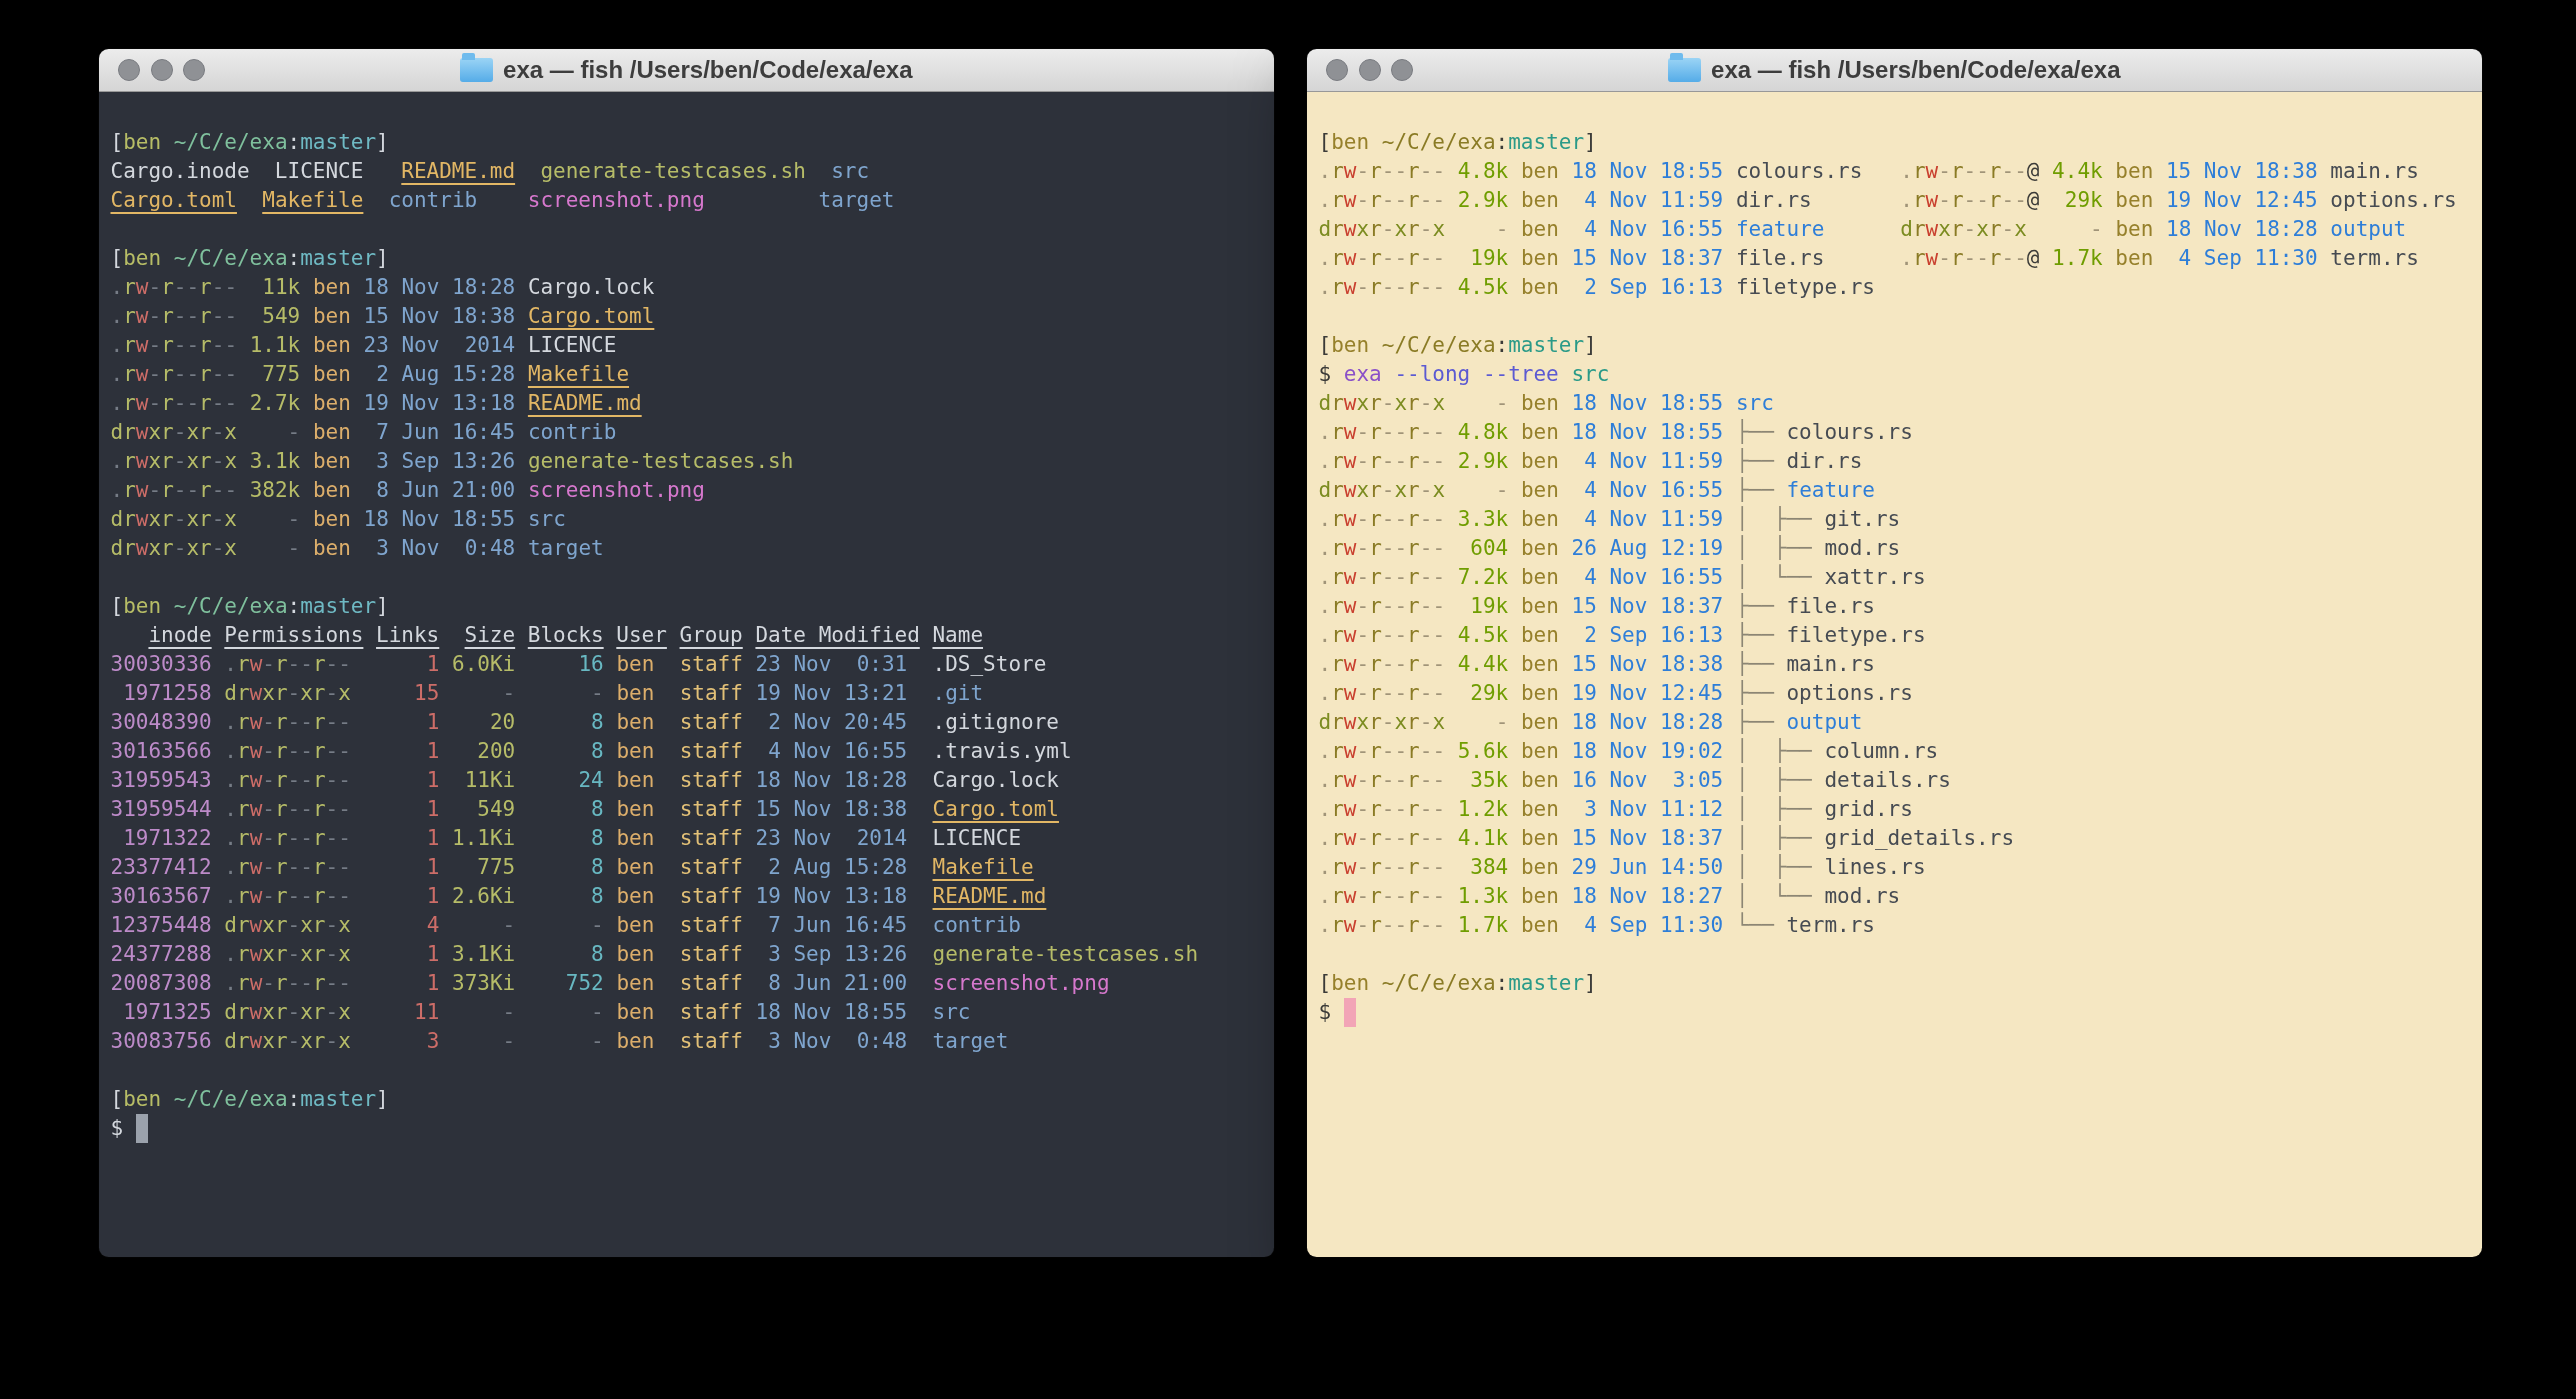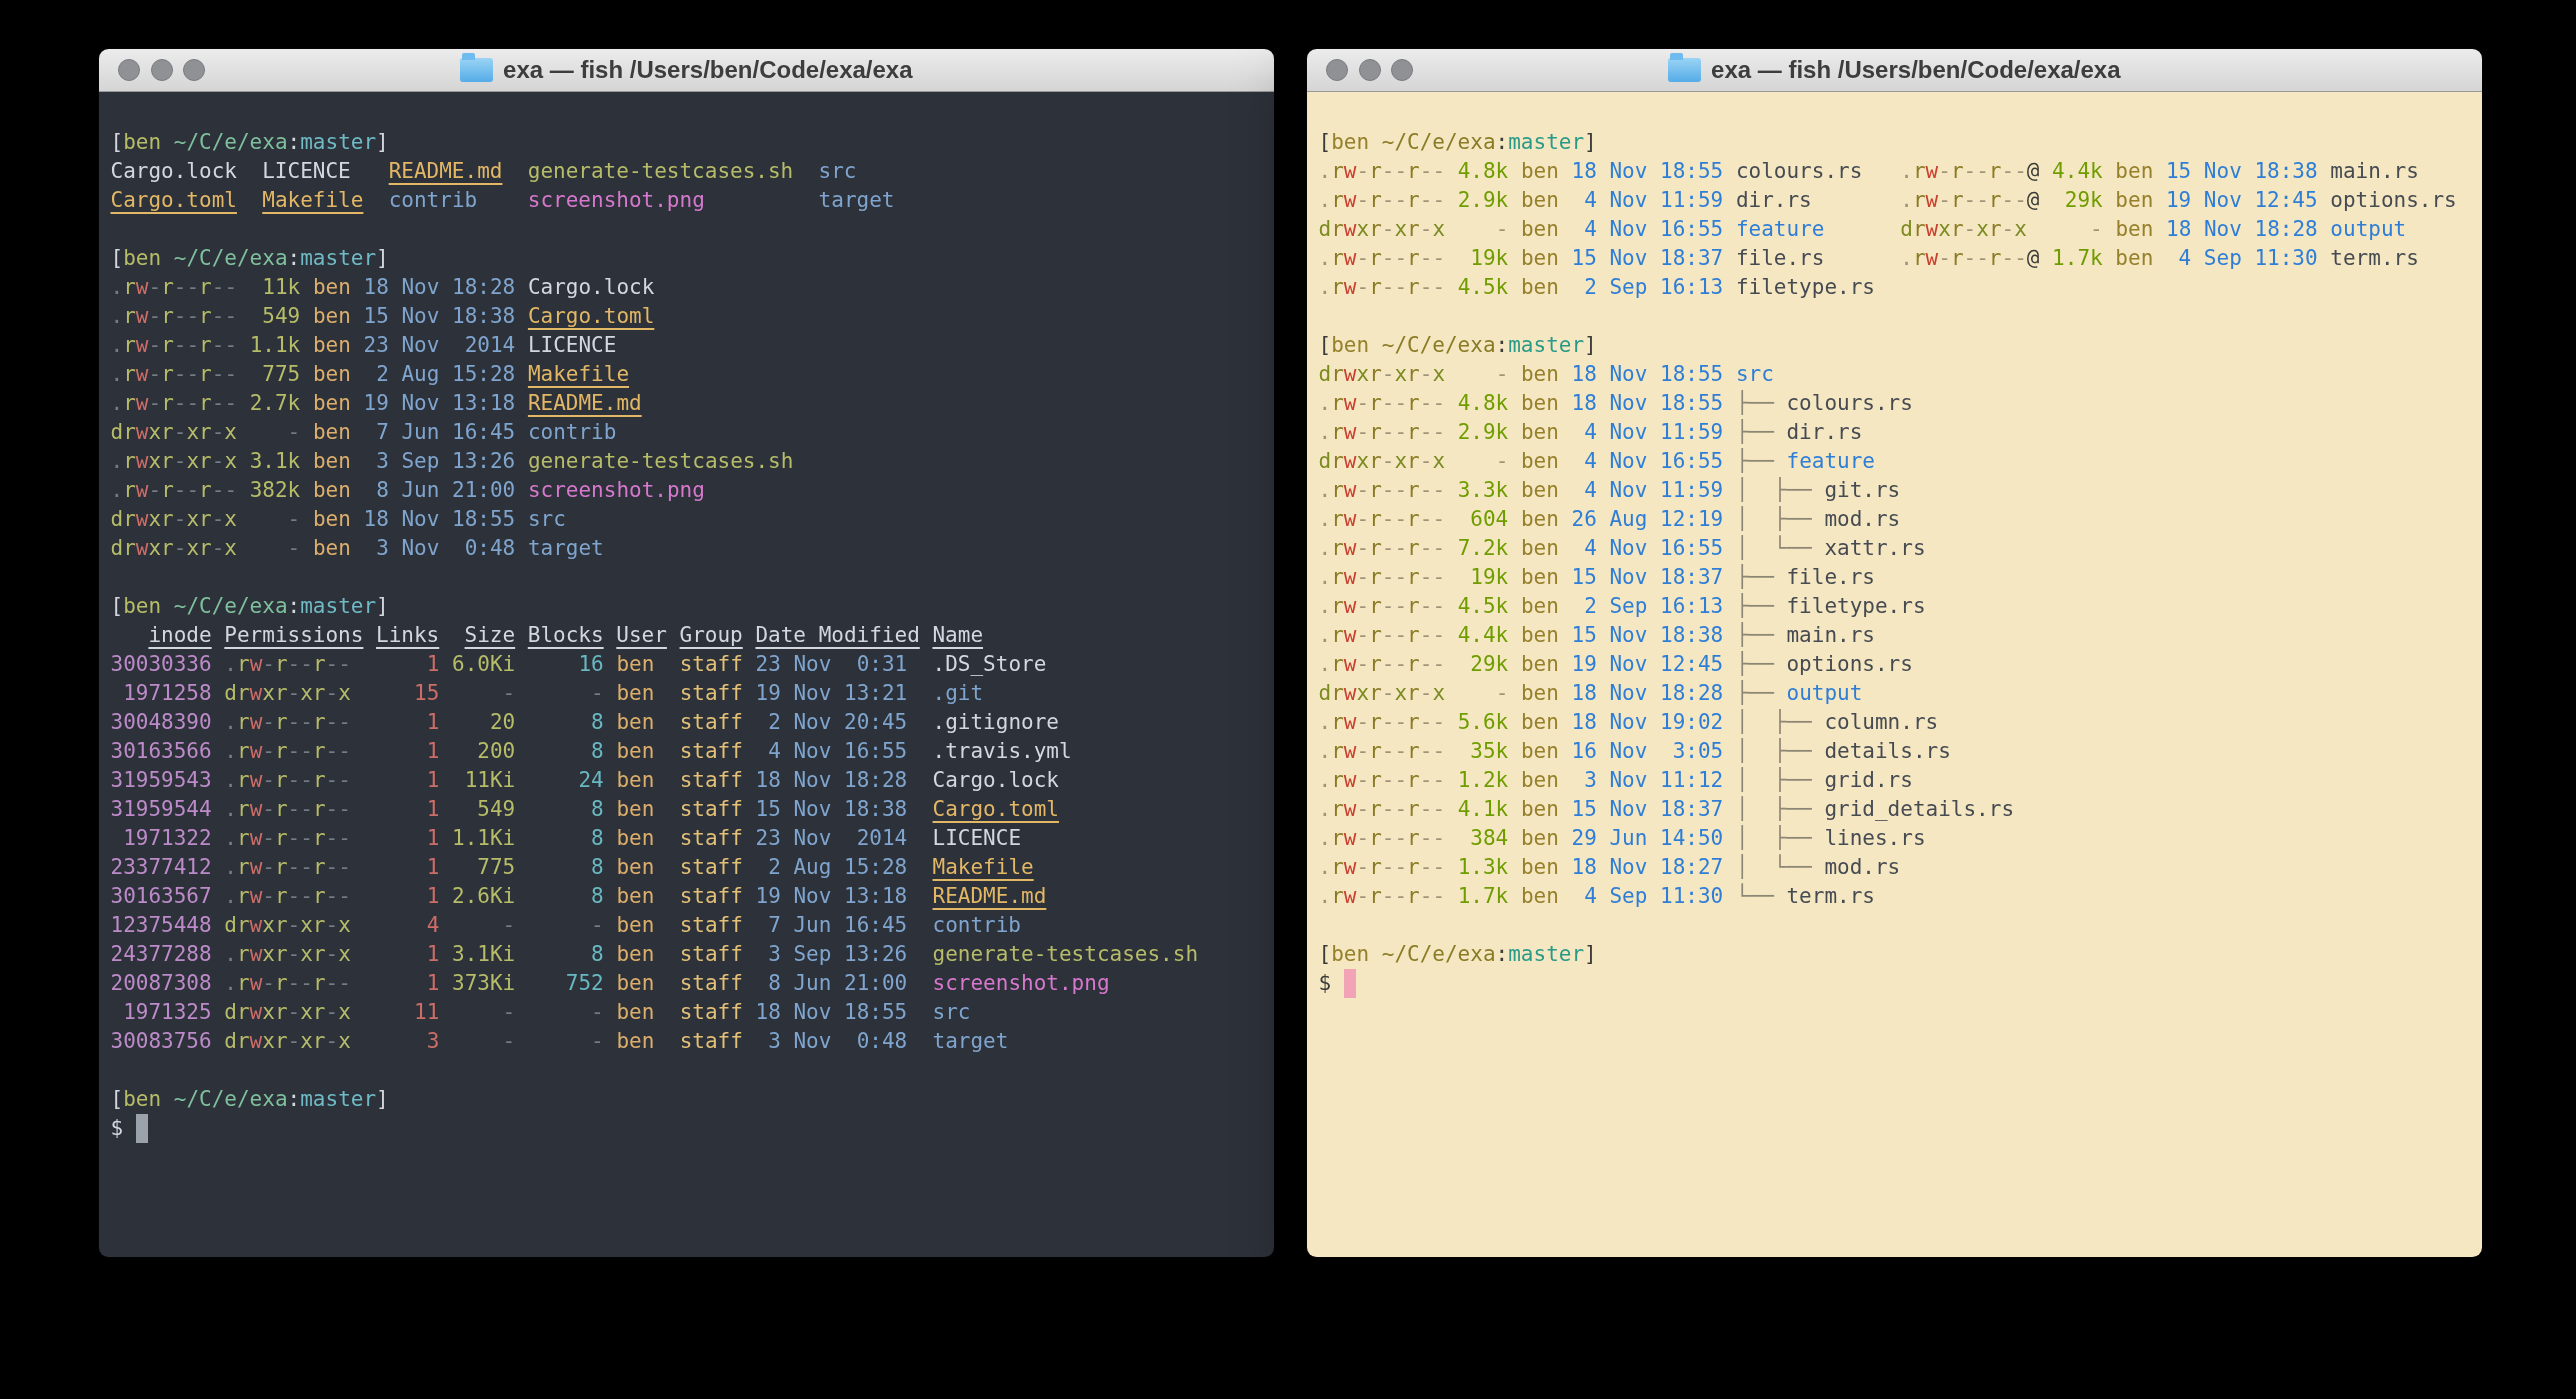--- a/index.html
+++ b/index.html
@@ -36,21 +36,21 @@
       <div class="dot"></div>
       <div class="dot"></div>
     </div>
     <div class="titlewrap">
       <span class="folder"></span>
       <span>exa — fish  /Users/ben/Code/exa/exa</span>
     </div>
   </div>
   <div class="term term-dark">
       <div class="tline"><span style="color: rgb(212, 216, 222);">[</span><span style="color: rgb(183, 189, 102);">ben</span><span style="color: rgb(212, 216, 222);"> </span><span style="color: rgb(127, 192, 157);">~/C/e/exa</span><span style="color: rgb(212, 216, 222);">:</span><span style="color: rgb(111, 186, 196);">master</span><span style="color: rgb(212, 216, 222);">]</span></div>
-      <div class="tline"><span style="color: rgb(212, 216, 222);">Cargo.lock  LICENCE   </span><span class="ul" style="color: rgb(226, 183, 101);">README.md</span><span style="color: rgb(212, 216, 222);">  </span><span style="color: rgb(182, 188, 104);">generate-testcases.sh</span><span style="color: rgb(212, 216, 222);">  </span><span style="color: rgb(127, 165, 206);">src</span></div>
+      <div class="tline"><span style="color: rgb(212, 216, 222);">Cargo.inode  LICENCE   </span><span class="ul" style="color: rgb(226, 183, 101);">README.md</span><span style="color: rgb(212, 216, 222);">  </span><span style="color: rgb(182, 188, 104);">generate-testcases.sh</span><span style="color: rgb(212, 216, 222);">  </span><span style="color: rgb(127, 165, 206);">src</span></div>
       <div class="tline"><span class="ul" style="color: rgb(226, 183, 101);">Cargo.toml</span><span style="color: rgb(212, 216, 222);">  </span><span class="ul" style="color: rgb(226, 183, 101);">Makefile</span><span style="color: rgb(212, 216, 222);">  </span><span style="color: rgb(127, 165, 206);">contrib</span><span style="color: rgb(212, 216, 222);">    </span><span style="color: rgb(214, 120, 205);">screenshot.png</span><span style="color: rgb(212, 216, 222);">         </span><span style="color: rgb(127, 165, 206);">target</span></div>
       <div class="tline">&nbsp;</div>
       <div class="tline"><span style="color: rgb(212, 216, 222);">[</span><span style="color: rgb(183, 189, 102);">ben</span><span style="color: rgb(212, 216, 222);"> </span><span style="color: rgb(127, 192, 157);">~/C/e/exa</span><span style="color: rgb(212, 216, 222);">:</span><span style="color: rgb(111, 186, 196);">master</span><span style="color: rgb(212, 216, 222);">]</span></div>
       <div class="tline"><span style="color: rgb(118, 124, 134);">.</span><span style="color: rgb(182, 188, 104);">r</span><span style="color: rgb(205, 109, 104);">w</span><span style="color: rgb(118, 124, 134);">-</span><span style="color: rgb(182, 188, 104);">r</span><span style="color: rgb(118, 124, 134);">--</span><span style="color: rgb(182, 188, 104);">r</span><span style="color: rgb(118, 124, 134);">--</span><span style="color: rgb(212, 216, 222);"> </span><span style="color: rgb(182, 188, 104);"> 11k</span><span style="color: rgb(212, 216, 222);"> </span><span style="color: rgb(220, 174, 107);">ben</span><span style="color: rgb(212, 216, 222);"> </span><span style="color: rgb(127, 165, 206);">18 Nov 18:28</span><span style="color: rgb(212, 216, 222);"> </span><span style="color: rgb(212, 216, 222);">Cargo.lock</span></div>
       <div class="tline"><span style="color: rgb(118, 124, 134);">.</span><span style="color: rgb(182, 188, 104);">r</span><span style="color: rgb(205, 109, 104);">w</span><span style="color: rgb(118, 124, 134);">-</span><span style="color: rgb(182, 188, 104);">r</span><span style="color: rgb(118, 124, 134);">--</span><span style="color: rgb(182, 188, 104);">r</span><span style="color: rgb(118, 124, 134);">--</span><span style="color: rgb(212, 216, 222);"> </span><span style="color: rgb(182, 188, 104);"> 549</span><span style="color: rgb(212, 216, 222);"> </span><span style="color: rgb(220, 174, 107);">ben</span><span style="color: rgb(212, 216, 222);"> </span><span style="color: rgb(127, 165, 206);">15 Nov 18:38</span><span style="color: rgb(212, 216, 222);"> </span><span class="ul" style="color: rgb(226, 183, 101);">Cargo.toml</span></div>
       <div class="tline"><span style="color: rgb(118, 124, 134);">.</span><span style="color: rgb(182, 188, 104);">r</span><span style="color: rgb(205, 109, 104);">w</span><span style="color: rgb(118, 124, 134);">-</span><span style="color: rgb(182, 188, 104);">r</span><span style="color: rgb(118, 124, 134);">--</span><span style="color: rgb(182, 188, 104);">r</span><span style="color: rgb(118, 124, 134);">--</span><span style="color: rgb(212, 216, 222);"> </span><span style="color: rgb(182, 188, 104);">1.1k</span><span style="color: rgb(212, 216, 222);"> </span><span style="color: rgb(220, 174, 107);">ben</span><span style="color: rgb(212, 216, 222);"> </span><span style="color: rgb(127, 165, 206);">23 Nov  2014</span><span style="color: rgb(212, 216, 222);"> </span><span style="color: rgb(212, 216, 222);">LICENCE</span></div>
       <div class="tline"><span style="color: rgb(118, 124, 134);">.</span><span style="color: rgb(182, 188, 104);">r</span><span style="color: rgb(205, 109, 104);">w</span><span style="color: rgb(118, 124, 134);">-</span><span style="color: rgb(182, 188, 104);">r</span><span style="color: rgb(118, 124, 134);">--</span><span style="color: rgb(182, 188, 104);">r</span><span style="color: rgb(118, 124, 134);">--</span><span style="color: rgb(212, 216, 222);"> </span><span style="color: rgb(182, 188, 104);"> 775</span><span style="color: rgb(212, 216, 222);"> </span><span style="color: rgb(220, 174, 107);">ben</span><span style="color: rgb(212, 216, 222);"> </span><span style="color: rgb(127, 165, 206);"> 2 Aug 15:28</span><span style="color: rgb(212, 216, 222);"> </span><span class="ul" style="color: rgb(226, 183, 101);">Makefile</span></div>
       <div class="tline"><span style="color: rgb(118, 124, 134);">.</span><span style="color: rgb(182, 188, 104);">r</span><span style="color: rgb(205, 109, 104);">w</span><span style="color: rgb(118, 124, 134);">-</span><span style="color: rgb(182, 188, 104);">r</span><span style="color: rgb(118, 124, 134);">--</span><span style="color: rgb(182, 188, 104);">r</span><span style="color: rgb(118, 124, 134);">--</span><span style="color: rgb(212, 216, 222);"> </span><span style="color: rgb(182, 188, 104);">2.7k</span><span style="color: rgb(212, 216, 222);"> </span><span style="color: rgb(220, 174, 107);">ben</span><span style="color: rgb(212, 216, 222);"> </span><span style="color: rgb(127, 165, 206);">19 Nov 13:18</span><span style="color: rgb(212, 216, 222);"> </span><span class="ul" style="color: rgb(226, 183, 101);">README.md</span></div>
       <div class="tline"><span style="color: rgb(182, 188, 104);">dr</span><span style="color: rgb(205, 109, 104);">w</span><span style="color: rgb(182, 188, 104);">xr</span><span style="color: rgb(118, 124, 134);">-</span><span style="color: rgb(182, 188, 104);">xr</span><span style="color: rgb(118, 124, 134);">-</span><span style="color: rgb(182, 188, 104);">x</span><span style="color: rgb(212, 216, 222);"> </span><span style="color: rgb(118, 124, 134);">   -</span><span style="color: rgb(212, 216, 222);"> </span><span style="color: rgb(220, 174, 107);">ben</span><span style="color: rgb(212, 216, 222);"> </span><span style="color: rgb(127, 165, 206);"> 7 Jun 16:45</span><span style="color: rgb(212, 216, 222);"> </span><span style="color: rgb(127, 165, 206);">contrib</span></div>
       <div class="tline"><span style="color: rgb(118, 124, 134);">.</span><span style="color: rgb(182, 188, 104);">r</span><span style="color: rgb(205, 109, 104);">w</span><span style="color: rgb(182, 188, 104);">xr</span><span style="color: rgb(118, 124, 134);">-</span><span style="color: rgb(182, 188, 104);">xr</span><span style="color: rgb(118, 124, 134);">-</span><span style="color: rgb(182, 188, 104);">x</span><span style="color: rgb(212, 216, 222);"> </span><span style="color: rgb(182, 188, 104);">3.1k</span><span style="color: rgb(212, 216, 222);"> </span><span style="color: rgb(220, 174, 107);">ben</span><span style="color: rgb(212, 216, 222);"> </span><span style="color: rgb(127, 165, 206);"> 3 Sep 13:26</span><span style="color: rgb(212, 216, 222);"> </span><span style="color: rgb(182, 188, 104);">generate-testcases.sh</span></div>
@@ -94,20 +94,21 @@
   </div>
   <div class="term term-light">
       <div class="tline"><span style="color: rgb(59, 59, 56);">[</span><span style="color: rgb(150, 128, 43);">ben</span><span style="color: rgb(59, 59, 56);"> </span><span style="color: rgb(138, 123, 37);">~/C/e/exa</span><span style="color: rgb(59, 59, 56);">:</span><span style="color: rgb(42, 154, 136);">master</span><span style="color: rgb(59, 59, 56);">]</span></div>
       <div class="tline"><span style="color: rgb(160, 148, 120);">.</span><span style="color: rgb(138, 123, 37);">r</span><span style="color: rgb(201, 64, 47);">w</span><span style="color: rgb(160, 148, 120);">-</span><span style="color: rgb(138, 123, 37);">r</span><span style="color: rgb(160, 148, 120);">--</span><span style="color: rgb(138, 123, 37);">r</span><span style="color: rgb(160, 148, 120);">--</span><span style="color: rgb(70, 75, 82);"> </span><span style="color: rgb(111, 157, 0);">4.8k</span><span style="color: rgb(70, 75, 82);"> </span><span style="color: rgb(150, 128, 43);">ben</span><span style="color: rgb(70, 75, 82);"> </span><span style="color: rgb(46, 126, 216);">18 Nov 18:55</span><span style="color: rgb(70, 75, 82);"> </span><span style="color: rgb(70, 75, 82);">colours.rs</span><span style="color: rgb(70, 75, 82);">   </span><span style="color: rgb(160, 148, 120);">.</span><span style="color: rgb(138, 123, 37);">r</span><span style="color: rgb(201, 64, 47);">w</span><span style="color: rgb(160, 148, 120);">-</span><span style="color: rgb(138, 123, 37);">r</span><span style="color: rgb(160, 148, 120);">--</span><span style="color: rgb(138, 123, 37);">r</span><span style="color: rgb(160, 148, 120);">--</span><span style="color: rgb(59, 59, 56);">@</span><span style="color: rgb(70, 75, 82);"> </span><span style="color: rgb(111, 157, 0);">4.4k</span><span style="color: rgb(70, 75, 82);"> </span><span style="color: rgb(150, 128, 43);">ben</span><span style="color: rgb(70, 75, 82);"> </span><span style="color: rgb(46, 126, 216);">15 Nov 18:38</span><span style="color: rgb(70, 75, 82);"> </span><span style="color: rgb(70, 75, 82);">main.rs</span></div>
       <div class="tline"><span style="color: rgb(160, 148, 120);">.</span><span style="color: rgb(138, 123, 37);">r</span><span style="color: rgb(201, 64, 47);">w</span><span style="color: rgb(160, 148, 120);">-</span><span style="color: rgb(138, 123, 37);">r</span><span style="color: rgb(160, 148, 120);">--</span><span style="color: rgb(138, 123, 37);">r</span><span style="color: rgb(160, 148, 120);">--</span><span style="color: rgb(70, 75, 82);"> </span><span style="color: rgb(111, 157, 0);">2.9k</span><span style="color: rgb(70, 75, 82);"> </span><span style="color: rgb(150, 128, 43);">ben</span><span style="color: rgb(70, 75, 82);"> </span><span style="color: rgb(46, 126, 216);"> 4 Nov 11:59</span><span style="color: rgb(70, 75, 82);"> </span><span style="color: rgb(70, 75, 82);">dir.rs</span><span style="color: rgb(70, 75, 82);">       </span><span style="color: rgb(160, 148, 120);">.</span><span style="color: rgb(138, 123, 37);">r</span><span style="color: rgb(201, 64, 47);">w</span><span style="color: rgb(160, 148, 120);">-</span><span style="color: rgb(138, 123, 37);">r</span><span style="color: rgb(160, 148, 120);">--</span><span style="color: rgb(138, 123, 37);">r</span><span style="color: rgb(160, 148, 120);">--</span><span style="color: rgb(59, 59, 56);">@</span><span style="color: rgb(70, 75, 82);"> </span><span style="color: rgb(111, 157, 0);"> 29k</span><span style="color: rgb(70, 75, 82);"> </span><span style="color: rgb(150, 128, 43);">ben</span><span style="color: rgb(70, 75, 82);"> </span><span style="color: rgb(46, 126, 216);">19 Nov 12:45</span><span style="color: rgb(70, 75, 82);"> </span><span style="color: rgb(70, 75, 82);">options.rs</span></div>
       <div class="tline"><span style="color: rgb(124, 140, 33);">d</span><span style="color: rgb(138, 123, 37);">r</span><span style="color: rgb(201, 64, 47);">w</span><span style="color: rgb(124, 140, 33);">x</span><span style="color: rgb(138, 123, 37);">r</span><span style="color: rgb(160, 148, 120);">-</span><span style="color: rgb(124, 140, 33);">x</span><span style="color: rgb(138, 123, 37);">r</span><span style="color: rgb(160, 148, 120);">-</span><span style="color: rgb(124, 140, 33);">x</span><span style="color: rgb(70, 75, 82);"> </span><span style="color: rgb(160, 148, 120);">   -</span><span style="color: rgb(70, 75, 82);"> </span><span style="color: rgb(150, 128, 43);">ben</span><span style="color: rgb(70, 75, 82);"> </span><span style="color: rgb(46, 126, 216);"> 4 Nov 16:55</span><span style="color: rgb(70, 75, 82);"> </span><span style="color: rgb(46, 126, 216);">feature</span><span style="color: rgb(70, 75, 82);">      </span><span style="color: rgb(124, 140, 33);">d</span><span style="color: rgb(138, 123, 37);">r</span><span style="color: rgb(201, 64, 47);">w</span><span style="color: rgb(124, 140, 33);">x</span><span style="color: rgb(138, 123, 37);">r</span><span style="color: rgb(160, 148, 120);">-</span><span style="color: rgb(124, 140, 33);">x</span><span style="color: rgb(138, 123, 37);">r</span><span style="color: rgb(160, 148, 120);">-</span><span style="color: rgb(124, 140, 33);">x</span><span style="color: rgb(70, 75, 82);">  </span><span style="color: rgb(160, 148, 120);">   -</span><span style="color: rgb(70, 75, 82);"> </span><span style="color: rgb(150, 128, 43);">ben</span><span style="color: rgb(70, 75, 82);"> </span><span style="color: rgb(46, 126, 216);">18 Nov 18:28</span><span style="color: rgb(70, 75, 82);"> </span><span style="color: rgb(46, 126, 216);">output</span></div>
       <div class="tline"><span style="color: rgb(160, 148, 120);">.</span><span style="color: rgb(138, 123, 37);">r</span><span style="color: rgb(201, 64, 47);">w</span><span style="color: rgb(160, 148, 120);">-</span><span style="color: rgb(138, 123, 37);">r</span><span style="color: rgb(160, 148, 120);">--</span><span style="color: rgb(138, 123, 37);">r</span><span style="color: rgb(160, 148, 120);">--</span><span style="color: rgb(70, 75, 82);"> </span><span style="color: rgb(111, 157, 0);"> 19k</span><span style="color: rgb(70, 75, 82);"> </span><span style="color: rgb(150, 128, 43);">ben</span><span style="color: rgb(70, 75, 82);"> </span><span style="color: rgb(46, 126, 216);">15 Nov 18:37</span><span style="color: rgb(70, 75, 82);"> </span><span style="color: rgb(70, 75, 82);">file.rs</span><span style="color: rgb(70, 75, 82);">      </span><span style="color: rgb(160, 148, 120);">.</span><span style="color: rgb(138, 123, 37);">r</span><span style="color: rgb(201, 64, 47);">w</span><span style="color: rgb(160, 148, 120);">-</span><span style="color: rgb(138, 123, 37);">r</span><span style="color: rgb(160, 148, 120);">--</span><span style="color: rgb(138, 123, 37);">r</span><span style="color: rgb(160, 148, 120);">--</span><span style="color: rgb(59, 59, 56);">@</span><span style="color: rgb(70, 75, 82);"> </span><span style="color: rgb(111, 157, 0);">1.7k</span><span style="color: rgb(70, 75, 82);"> </span><span style="color: rgb(150, 128, 43);">ben</span><span style="color: rgb(70, 75, 82);"> </span><span style="color: rgb(46, 126, 216);"> 4 Sep 11:30</span><span style="color: rgb(70, 75, 82);"> </span><span style="color: rgb(70, 75, 82);">term.rs</span></div>
       <div class="tline"><span style="color: rgb(160, 148, 120);">.</span><span style="color: rgb(138, 123, 37);">r</span><span style="color: rgb(201, 64, 47);">w</span><span style="color: rgb(160, 148, 120);">-</span><span style="color: rgb(138, 123, 37);">r</span><span style="color: rgb(160, 148, 120);">--</span><span style="color: rgb(138, 123, 37);">r</span><span style="color: rgb(160, 148, 120);">--</span><span style="color: rgb(70, 75, 82);"> </span><span style="color: rgb(111, 157, 0);">4.5k</span><span style="color: rgb(70, 75, 82);"> </span><span style="color: rgb(150, 128, 43);">ben</span><span style="color: rgb(70, 75, 82);"> </span><span style="color: rgb(46, 126, 216);"> 2 Sep 16:13</span><span style="color: rgb(70, 75, 82);"> </span><span style="color: rgb(70, 75, 82);">filetype.rs</span></div>
       <div class="tline">&nbsp;</div>
       <div class="tline"><span style="color: rgb(59, 59, 56);">[</span><span style="color: rgb(150, 128, 43);">ben</span><span style="color: rgb(59, 59, 56);"> </span><span style="color: rgb(138, 123, 37);">~/C/e/exa</span><span style="color: rgb(59, 59, 56);">:</span><span style="color: rgb(42, 154, 136);">master</span><span style="color: rgb(59, 59, 56);">]</span></div>
+      <div class="tline"><span style="color: rgb(59, 59, 56);">$ </span><span style="color: rgb(138, 80, 200);">exa</span><span style="color: rgb(59, 59, 56);"> </span><span style="color: rgb(92, 90, 210);">--long --tree</span><span style="color: rgb(59, 59, 56);"> </span><span style="color: rgb(42, 154, 136);">src</span></div>
       <div class="tline"><span style="color: rgb(124, 140, 33);">d</span><span style="color: rgb(138, 123, 37);">r</span><span style="color: rgb(201, 64, 47);">w</span><span style="color: rgb(124, 140, 33);">x</span><span style="color: rgb(138, 123, 37);">r</span><span style="color: rgb(160, 148, 120);">-</span><span style="color: rgb(124, 140, 33);">x</span><span style="color: rgb(138, 123, 37);">r</span><span style="color: rgb(160, 148, 120);">-</span><span style="color: rgb(124, 140, 33);">x</span><span style="color: rgb(70, 75, 82);"> </span><span style="color: rgb(160, 148, 120);">   -</span><span style="color: rgb(70, 75, 82);"> </span><span style="color: rgb(150, 128, 43);">ben</span><span style="color: rgb(70, 75, 82);"> </span><span style="color: rgb(46, 126, 216);">18 Nov 18:55</span><span style="color: rgb(70, 75, 82);"> </span><span style="color: rgb(46, 126, 216);">src</span></div>
       <div class="tline"><span style="color: rgb(160, 148, 120);">.</span><span style="color: rgb(138, 123, 37);">r</span><span style="color: rgb(201, 64, 47);">w</span><span style="color: rgb(160, 148, 120);">-</span><span style="color: rgb(138, 123, 37);">r</span><span style="color: rgb(160, 148, 120);">--</span><span style="color: rgb(138, 123, 37);">r</span><span style="color: rgb(160, 148, 120);">--</span><span style="color: rgb(70, 75, 82);"> </span><span style="color: rgb(111, 157, 0);">4.8k</span><span style="color: rgb(70, 75, 82);"> </span><span style="color: rgb(150, 128, 43);">ben</span><span style="color: rgb(70, 75, 82);"> </span><span style="color: rgb(46, 126, 216);">18 Nov 18:55</span><span style="color: rgb(70, 75, 82);"> </span><span style="color: rgb(140, 134, 116);">├── </span><span style="color: rgb(70, 75, 82);">colours.rs</span></div>
       <div class="tline"><span style="color: rgb(160, 148, 120);">.</span><span style="color: rgb(138, 123, 37);">r</span><span style="color: rgb(201, 64, 47);">w</span><span style="color: rgb(160, 148, 120);">-</span><span style="color: rgb(138, 123, 37);">r</span><span style="color: rgb(160, 148, 120);">--</span><span style="color: rgb(138, 123, 37);">r</span><span style="color: rgb(160, 148, 120);">--</span><span style="color: rgb(70, 75, 82);"> </span><span style="color: rgb(111, 157, 0);">2.9k</span><span style="color: rgb(70, 75, 82);"> </span><span style="color: rgb(150, 128, 43);">ben</span><span style="color: rgb(70, 75, 82);"> </span><span style="color: rgb(46, 126, 216);"> 4 Nov 11:59</span><span style="color: rgb(70, 75, 82);"> </span><span style="color: rgb(140, 134, 116);">├── </span><span style="color: rgb(70, 75, 82);">dir.rs</span></div>
       <div class="tline"><span style="color: rgb(124, 140, 33);">d</span><span style="color: rgb(138, 123, 37);">r</span><span style="color: rgb(201, 64, 47);">w</span><span style="color: rgb(124, 140, 33);">x</span><span style="color: rgb(138, 123, 37);">r</span><span style="color: rgb(160, 148, 120);">-</span><span style="color: rgb(124, 140, 33);">x</span><span style="color: rgb(138, 123, 37);">r</span><span style="color: rgb(160, 148, 120);">-</span><span style="color: rgb(124, 140, 33);">x</span><span style="color: rgb(70, 75, 82);"> </span><span style="color: rgb(160, 148, 120);">   -</span><span style="color: rgb(70, 75, 82);"> </span><span style="color: rgb(150, 128, 43);">ben</span><span style="color: rgb(70, 75, 82);"> </span><span style="color: rgb(46, 126, 216);"> 4 Nov 16:55</span><span style="color: rgb(70, 75, 82);"> </span><span style="color: rgb(140, 134, 116);">├── </span><span style="color: rgb(46, 126, 216);">feature</span></div>
       <div class="tline"><span style="color: rgb(160, 148, 120);">.</span><span style="color: rgb(138, 123, 37);">r</span><span style="color: rgb(201, 64, 47);">w</span><span style="color: rgb(160, 148, 120);">-</span><span style="color: rgb(138, 123, 37);">r</span><span style="color: rgb(160, 148, 120);">--</span><span style="color: rgb(138, 123, 37);">r</span><span style="color: rgb(160, 148, 120);">--</span><span style="color: rgb(70, 75, 82);"> </span><span style="color: rgb(111, 157, 0);">3.3k</span><span style="color: rgb(70, 75, 82);"> </span><span style="color: rgb(150, 128, 43);">ben</span><span style="color: rgb(70, 75, 82);"> </span><span style="color: rgb(46, 126, 216);"> 4 Nov 11:59</span><span style="color: rgb(70, 75, 82);"> </span><span style="color: rgb(140, 134, 116);">│  ├── </span><span style="color: rgb(70, 75, 82);">git.rs</span></div>
       <div class="tline"><span style="color: rgb(160, 148, 120);">.</span><span style="color: rgb(138, 123, 37);">r</span><span style="color: rgb(201, 64, 47);">w</span><span style="color: rgb(160, 148, 120);">-</span><span style="color: rgb(138, 123, 37);">r</span><span style="color: rgb(160, 148, 120);">--</span><span style="color: rgb(138, 123, 37);">r</span><span style="color: rgb(160, 148, 120);">--</span><span style="color: rgb(70, 75, 82);"> </span><span style="color: rgb(111, 157, 0);"> 604</span><span style="color: rgb(70, 75, 82);"> </span><span style="color: rgb(150, 128, 43);">ben</span><span style="color: rgb(70, 75, 82);"> </span><span style="color: rgb(46, 126, 216);">26 Aug 12:19</span><span style="color: rgb(70, 75, 82);"> </span><span style="color: rgb(140, 134, 116);">│  ├── </span><span style="color: rgb(70, 75, 82);">mod.rs</span></div>
       <div class="tline"><span style="color: rgb(160, 148, 120);">.</span><span style="color: rgb(138, 123, 37);">r</span><span style="color: rgb(201, 64, 47);">w</span><span style="color: rgb(160, 148, 120);">-</span><span style="color: rgb(138, 123, 37);">r</span><span style="color: rgb(160, 148, 120);">--</span><span style="color: rgb(138, 123, 37);">r</span><span style="color: rgb(160, 148, 120);">--</span><span style="color: rgb(70, 75, 82);"> </span><span style="color: rgb(111, 157, 0);">7.2k</span><span style="color: rgb(70, 75, 82);"> </span><span style="color: rgb(150, 128, 43);">ben</span><span style="color: rgb(70, 75, 82);"> </span><span style="color: rgb(46, 126, 216);"> 4 Nov 16:55</span><span style="color: rgb(70, 75, 82);"> </span><span style="color: rgb(140, 134, 116);">│  └── </span><span style="color: rgb(70, 75, 82);">xattr.rs</span></div>
       <div class="tline"><span style="color: rgb(160, 148, 120);">.</span><span style="color: rgb(138, 123, 37);">r</span><span style="color: rgb(201, 64, 47);">w</span><span style="color: rgb(160, 148, 120);">-</span><span style="color: rgb(138, 123, 37);">r</span><span style="color: rgb(160, 148, 120);">--</span><span style="color: rgb(138, 123, 37);">r</span><span style="color: rgb(160, 148, 120);">--</span><span style="color: rgb(70, 75, 82);"> </span><span style="color: rgb(111, 157, 0);"> 19k</span><span style="color: rgb(70, 75, 82);"> </span><span style="color: rgb(150, 128, 43);">ben</span><span style="color: rgb(70, 75, 82);"> </span><span style="color: rgb(46, 126, 216);">15 Nov 18:37</span><span style="color: rgb(70, 75, 82);"> </span><span style="color: rgb(140, 134, 116);">├── </span><span style="color: rgb(70, 75, 82);">file.rs</span></div>
       <div class="tline"><span style="color: rgb(160, 148, 120);">.</span><span style="color: rgb(138, 123, 37);">r</span><span style="color: rgb(201, 64, 47);">w</span><span style="color: rgb(160, 148, 120);">-</span><span style="color: rgb(138, 123, 37);">r</span><span style="color: rgb(160, 148, 120);">--</span><span style="color: rgb(138, 123, 37);">r</span><span style="color: rgb(160, 148, 120);">--</span><span style="color: rgb(70, 75, 82);"> </span><span style="color: rgb(111, 157, 0);">4.5k</span><span style="color: rgb(70, 75, 82);"> </span><span style="color: rgb(150, 128, 43);">ben</span><span style="color: rgb(70, 75, 82);"> </span><span style="color: rgb(46, 126, 216);"> 2 Sep 16:13</span><span style="color: rgb(70, 75, 82);"> </span><span style="color: rgb(140, 134, 116);">├── </span><span style="color: rgb(70, 75, 82);">filetype.rs</span></div>
       <div class="tline"><span style="color: rgb(160, 148, 120);">.</span><span style="color: rgb(138, 123, 37);">r</span><span style="color: rgb(201, 64, 47);">w</span><span style="color: rgb(160, 148, 120);">-</span><span style="color: rgb(138, 123, 37);">r</span><span style="color: rgb(160, 148, 120);">--</span><span style="color: rgb(138, 123, 37);">r</span><span style="color: rgb(160, 148, 120);">--</span><span style="color: rgb(70, 75, 82);"> </span><span style="color: rgb(111, 157, 0);">4.4k</span><span style="color: rgb(70, 75, 82);"> </span><span style="color: rgb(150, 128, 43);">ben</span><span style="color: rgb(70, 75, 82);"> </span><span style="color: rgb(46, 126, 216);">15 Nov 18:38</span><span style="color: rgb(70, 75, 82);"> </span><span style="color: rgb(140, 134, 116);">├── </span><span style="color: rgb(70, 75, 82);">main.rs</span></div>

